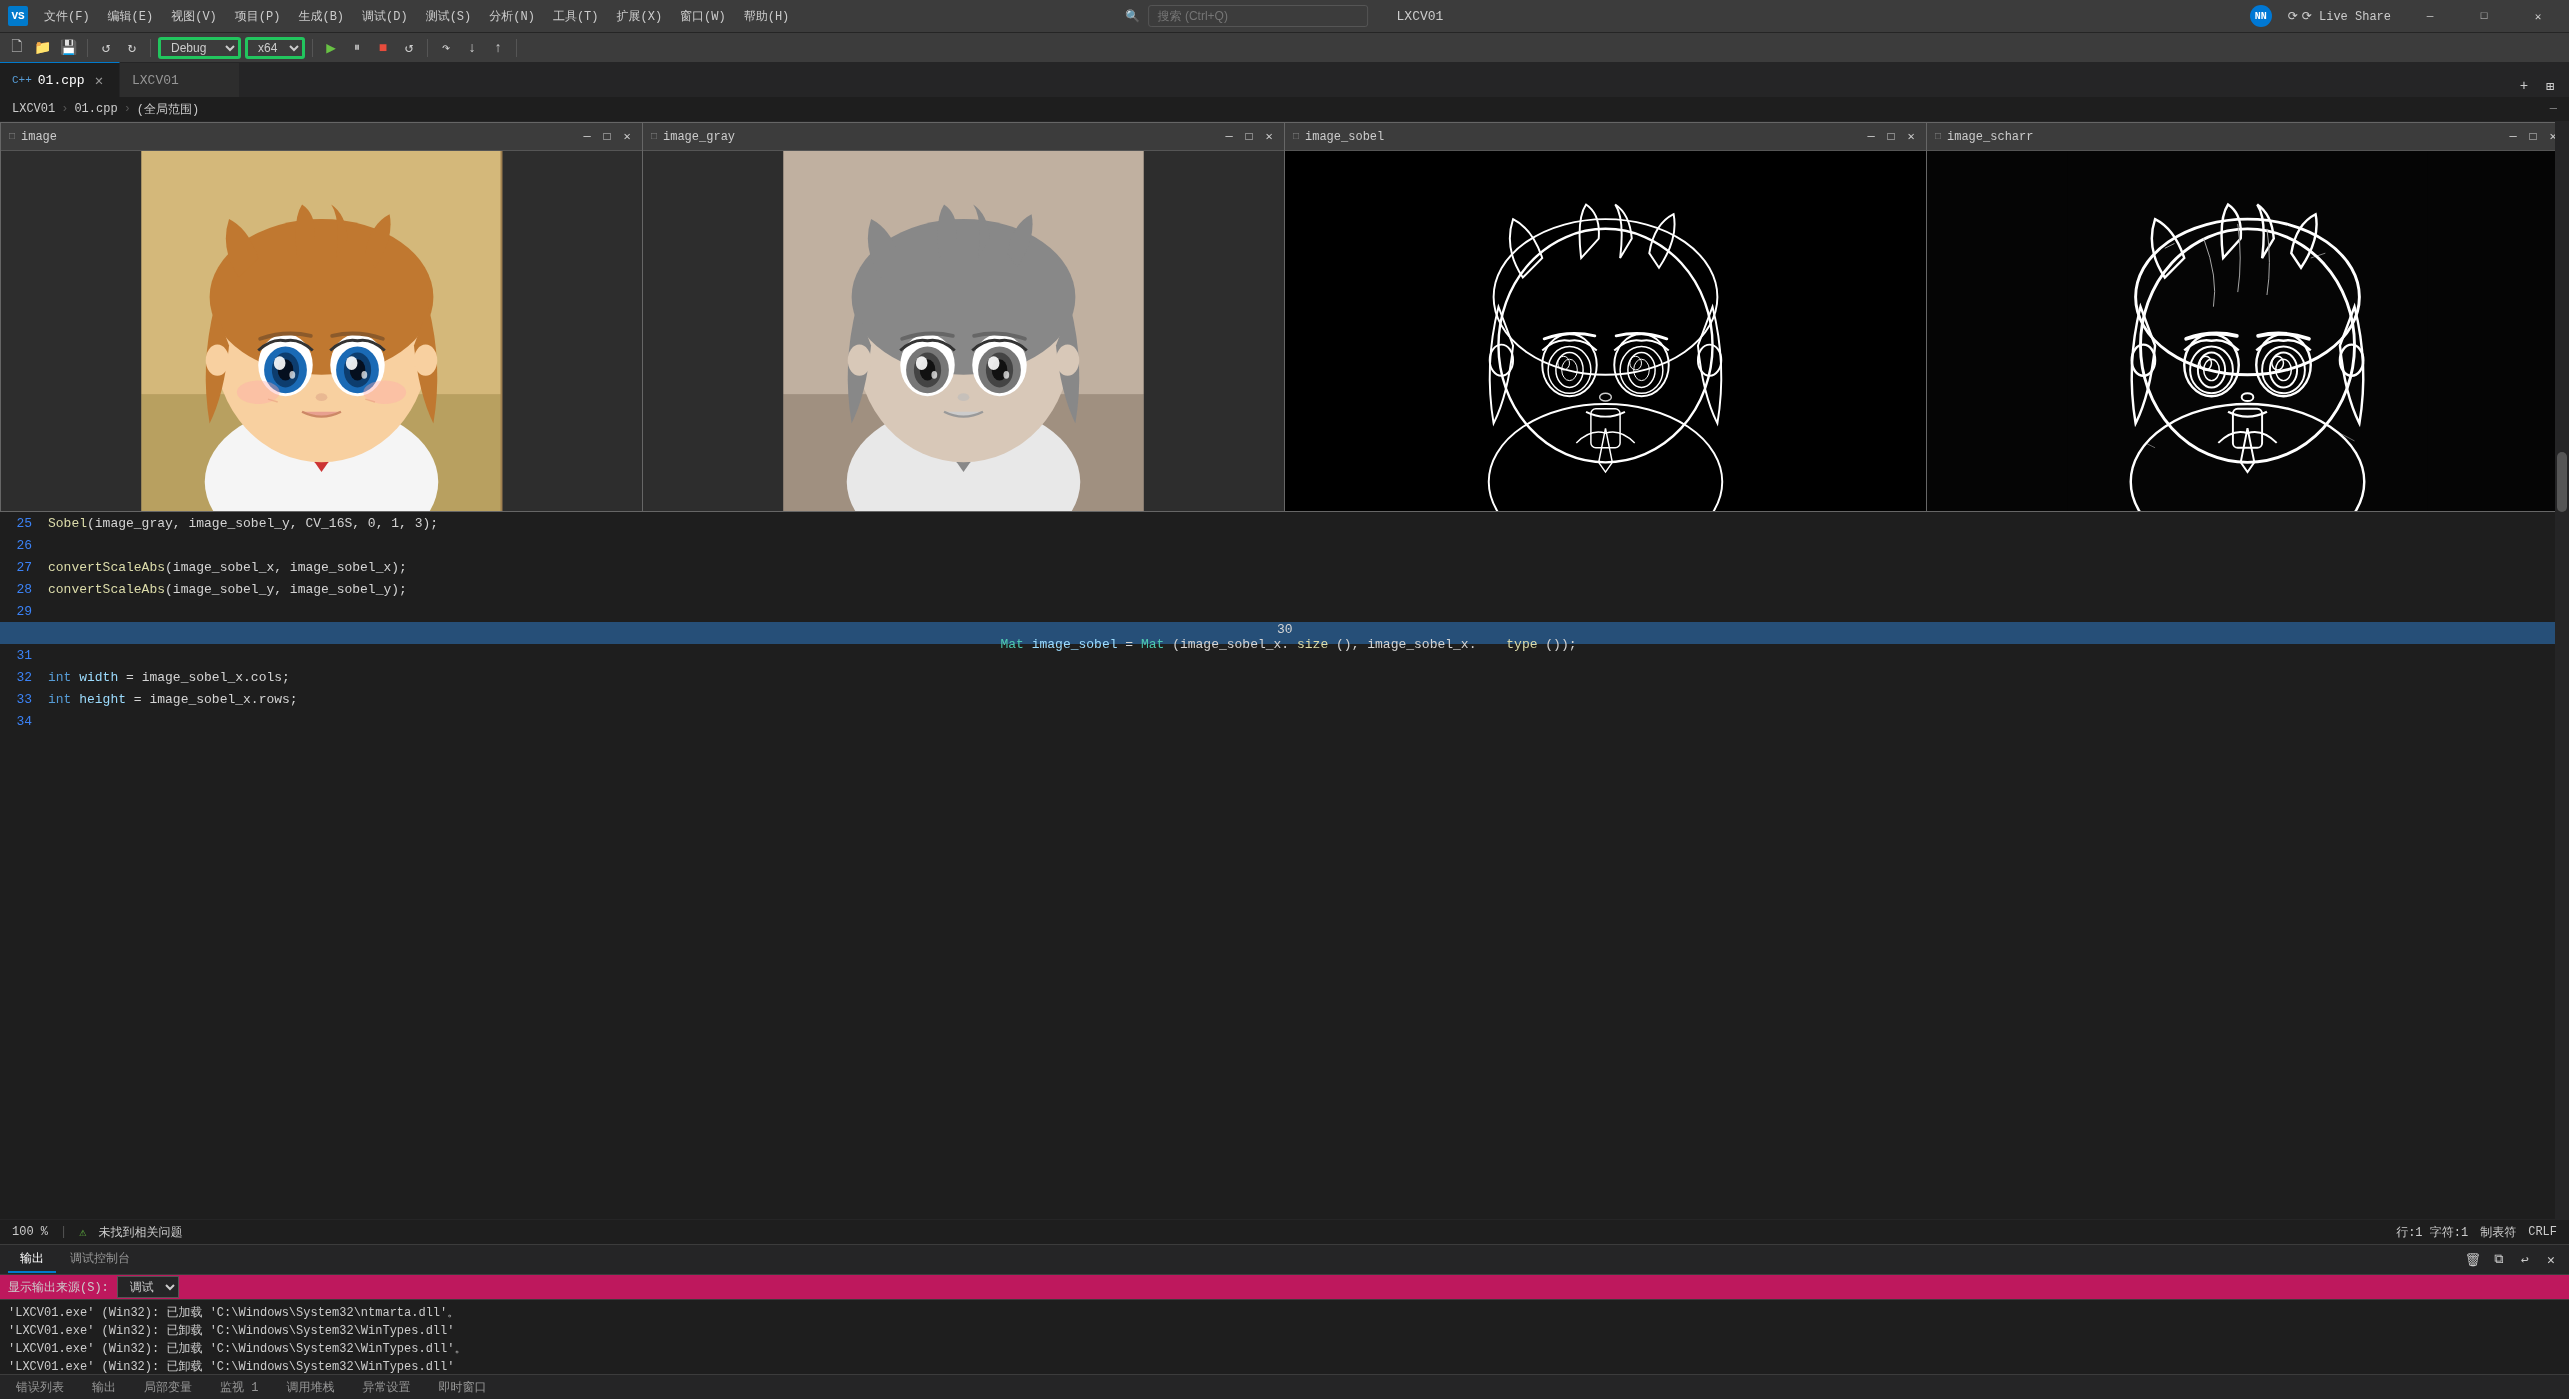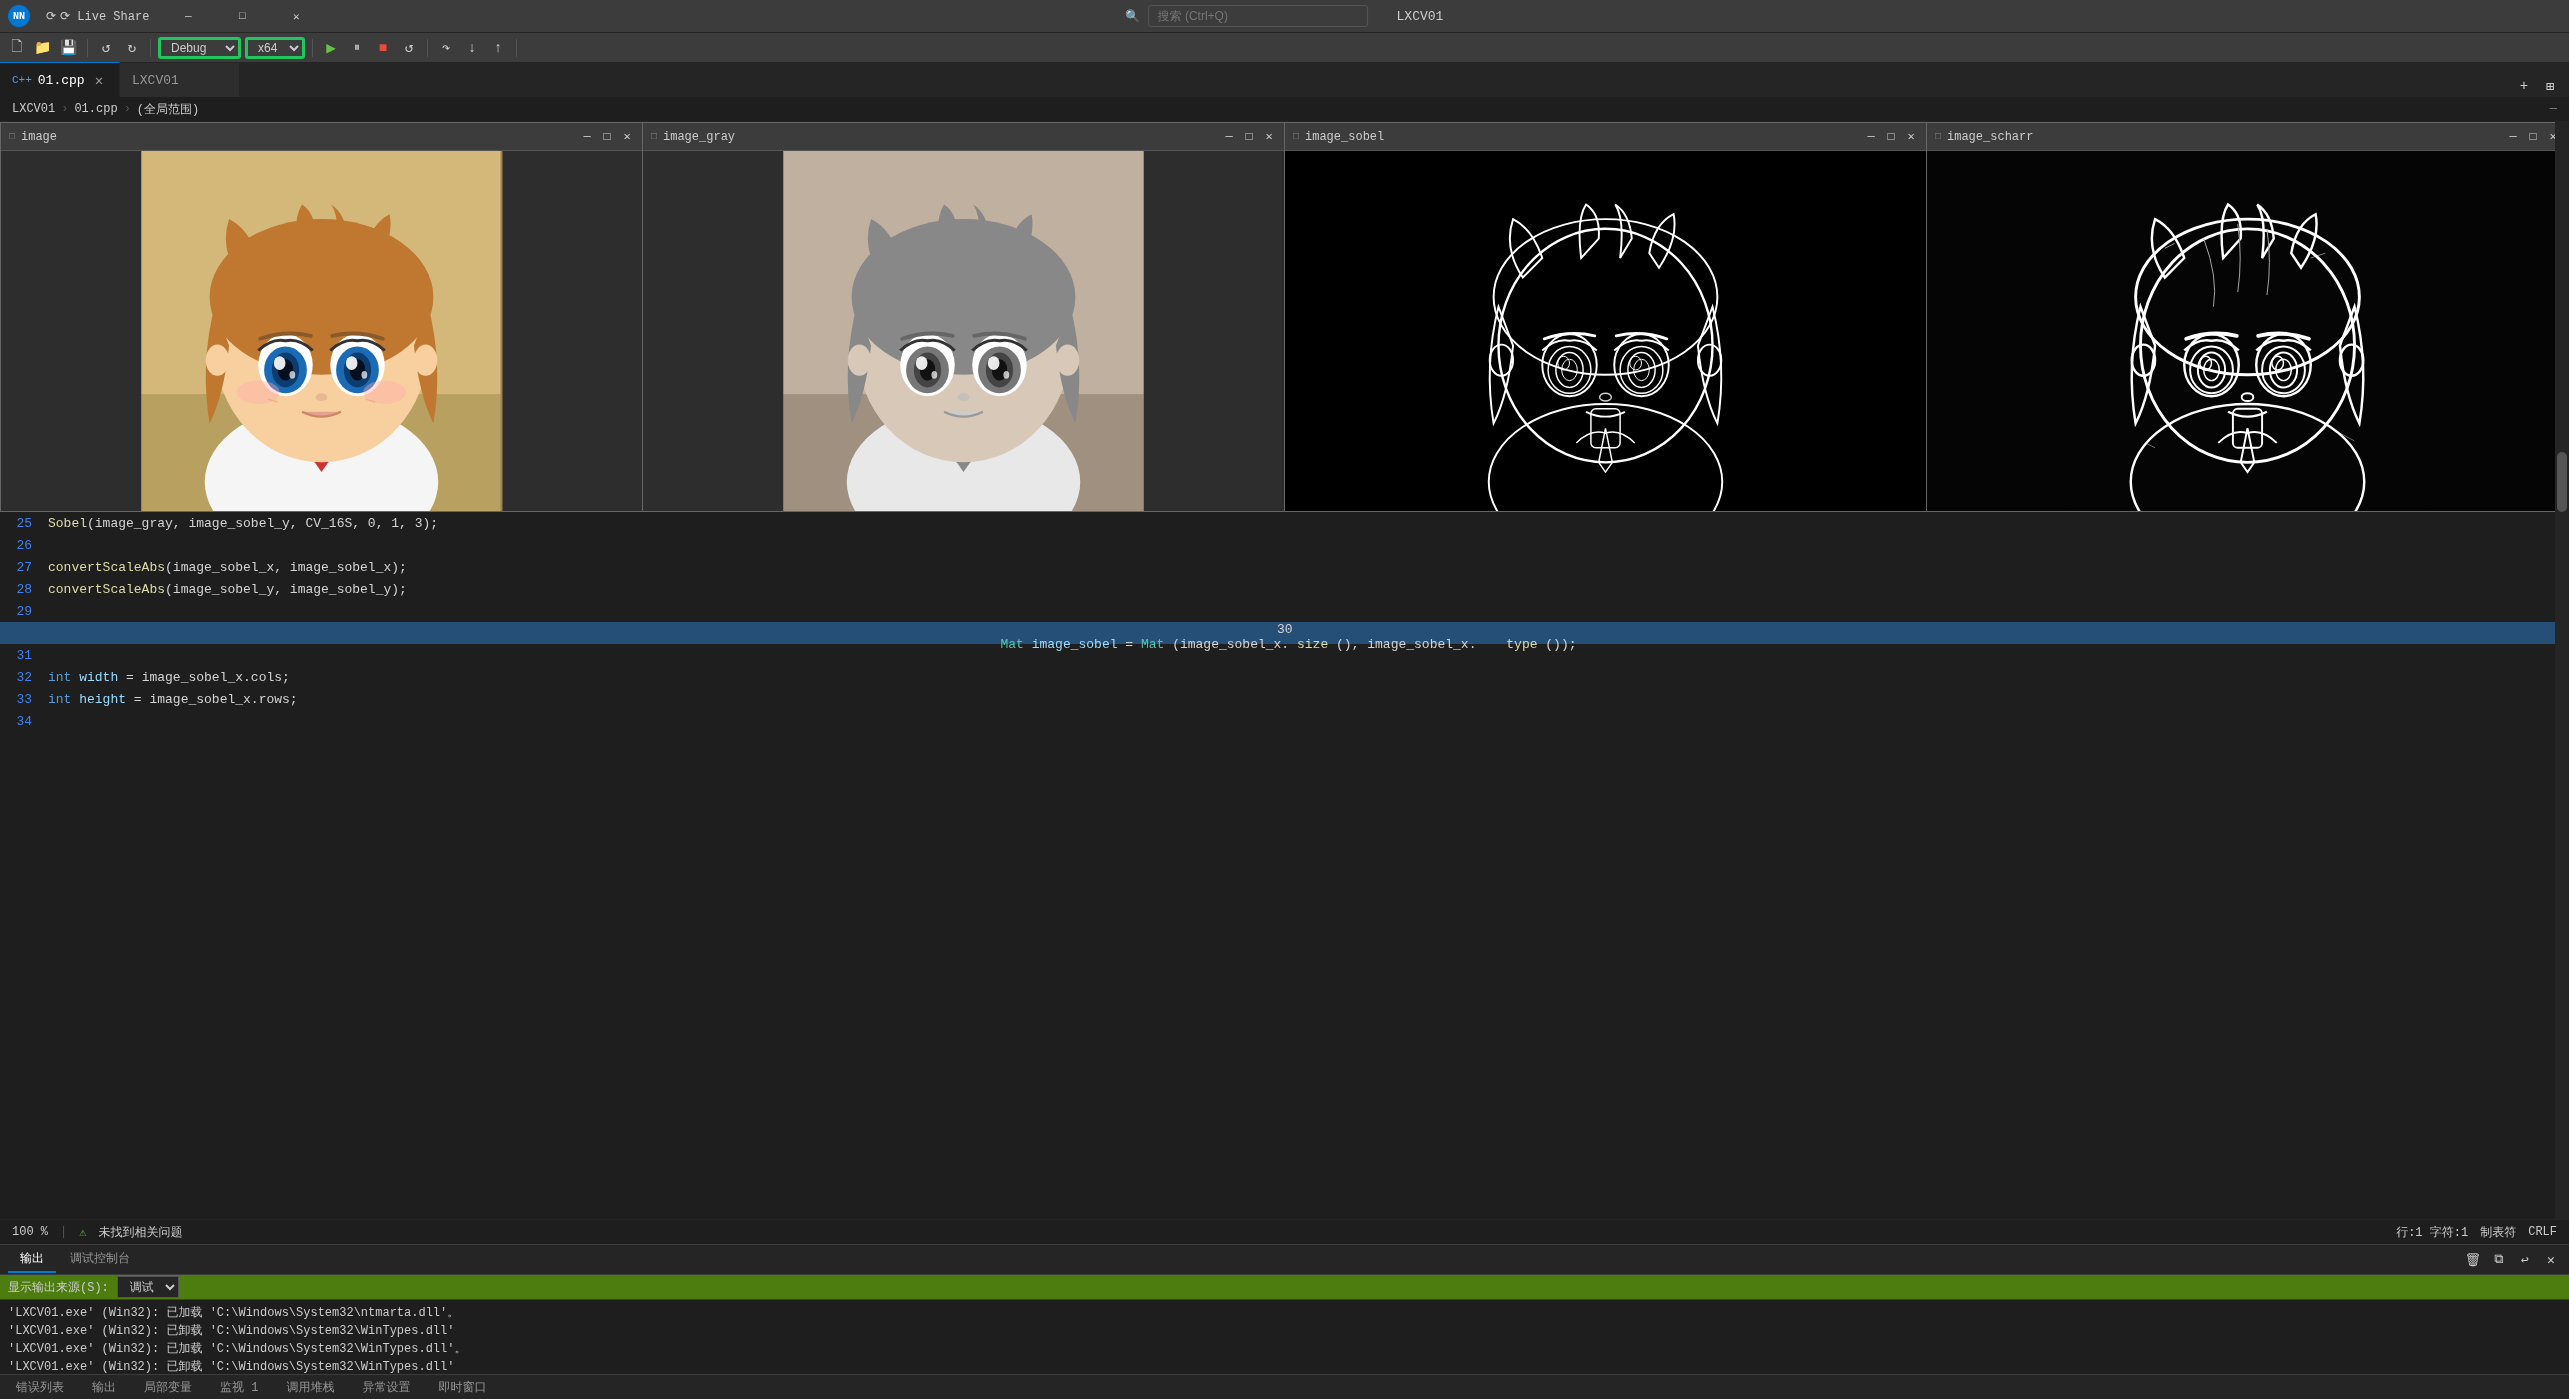--- a/index.html
+++ b/index.html
@@ -336,21 +336,21 @@
       height: 20px;
       display: flex;
       align-items: center;
       justify-content: center;
       color: #cccccc;
       cursor: pointer;
       font-size: 13px;
     }
     #output-source-bar {
       height: 25px;
-      background: #4d7c0f;
+      background: #be185d;
       display: flex;
       align-items: center;
       padding: 0 8px;
       gap: 8px;
       font-size: 12px;
       color: #cccccc;
       border-bottom: 1px solid #3c3c3c;
     }
     #output-content {
       padding: 4px 8px;
@@ -410,20 +410,37 @@
       height: 1399px;
       overflow: hidden;
     }
   </style>
 </head>
 <body>
 
 <div id="wrapper">
 
   <div id="title-bar">
+    <div id="title-bar-left">
+      <div class="title-bar-icon">VS</div>
+      <div class="menu-bar">
+        <div class="menu-item">文件(F)</div>
+        <div class="menu-item">编辑(E)</div>
+        <div class="menu-item">视图(V)</div>
+        <div class="menu-item">项目(P)</div>
+        <div class="menu-item">生成(B)</div>
+        <div class="menu-item">调试(D)</div>
+        <div class="menu-item">测试(S)</div>
+        <div class="menu-item">分析(N)</div>
+        <div class="menu-item">工具(T)</div>
+        <div class="menu-item">扩展(X)</div>
+        <div class="menu-item">窗口(W)</div>
+        <div class="menu-item">帮助(H)</div>
+      </div>
+    </div>
     <div id="title-center">
       <span style="color:#858585;font-size:12px;">🔍</span>
       <input class="toolbar-dropdown" id="search-box" style="width: 220px; background: rgb(60, 60, 60); border: 1px solid rgb(85, 85, 85); color: rgb(133, 133, 133);" placeholder="搜索 (Ctrl+Q)">
       <span style="color:#cccccc;font-size:13px;margin-left:20px;">LXCV01</span>
     </div>
     <div id="title-bar-right">
       <div class="avatar">NN</div>
       <div class="live-share-btn">
         <span>⟳</span>
         <span>⟳ Live Share</span>

